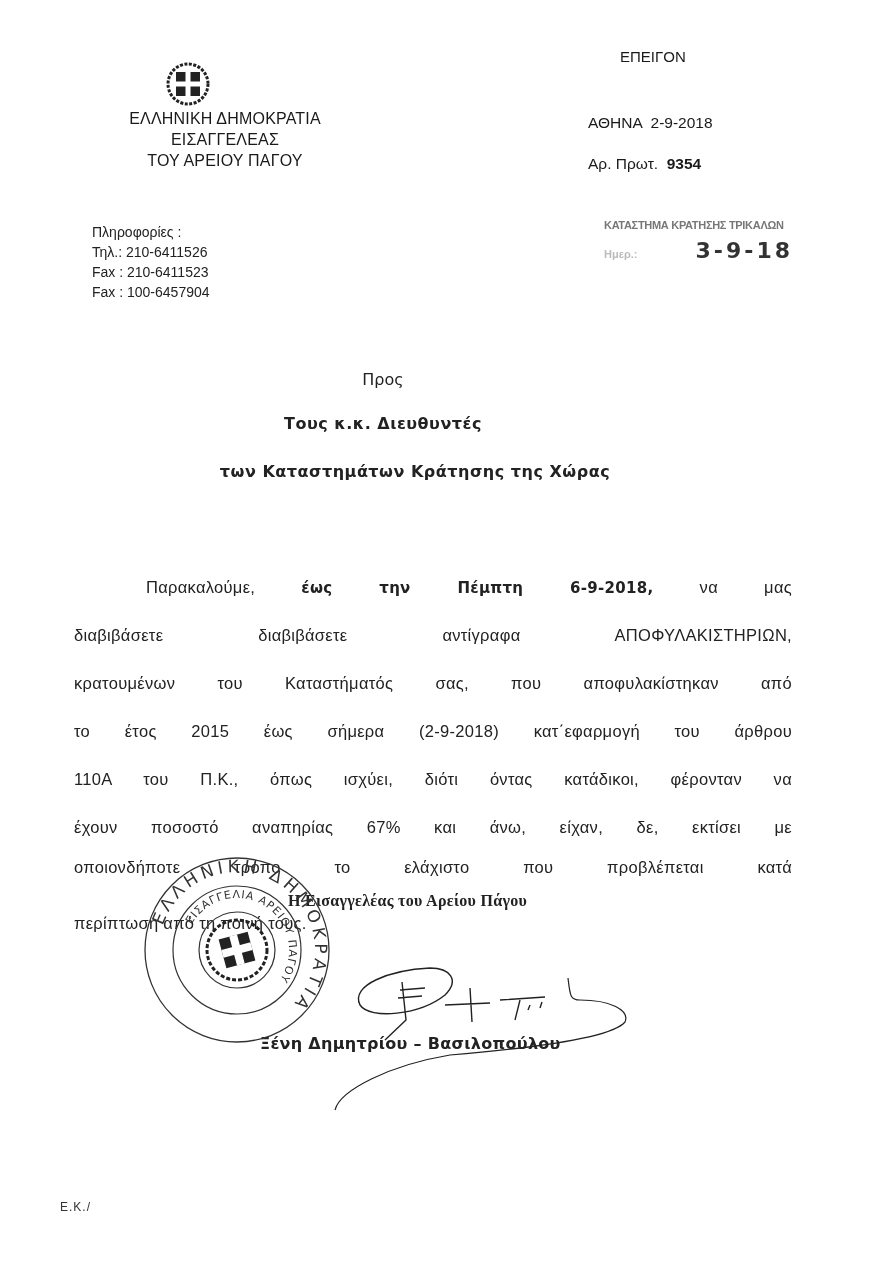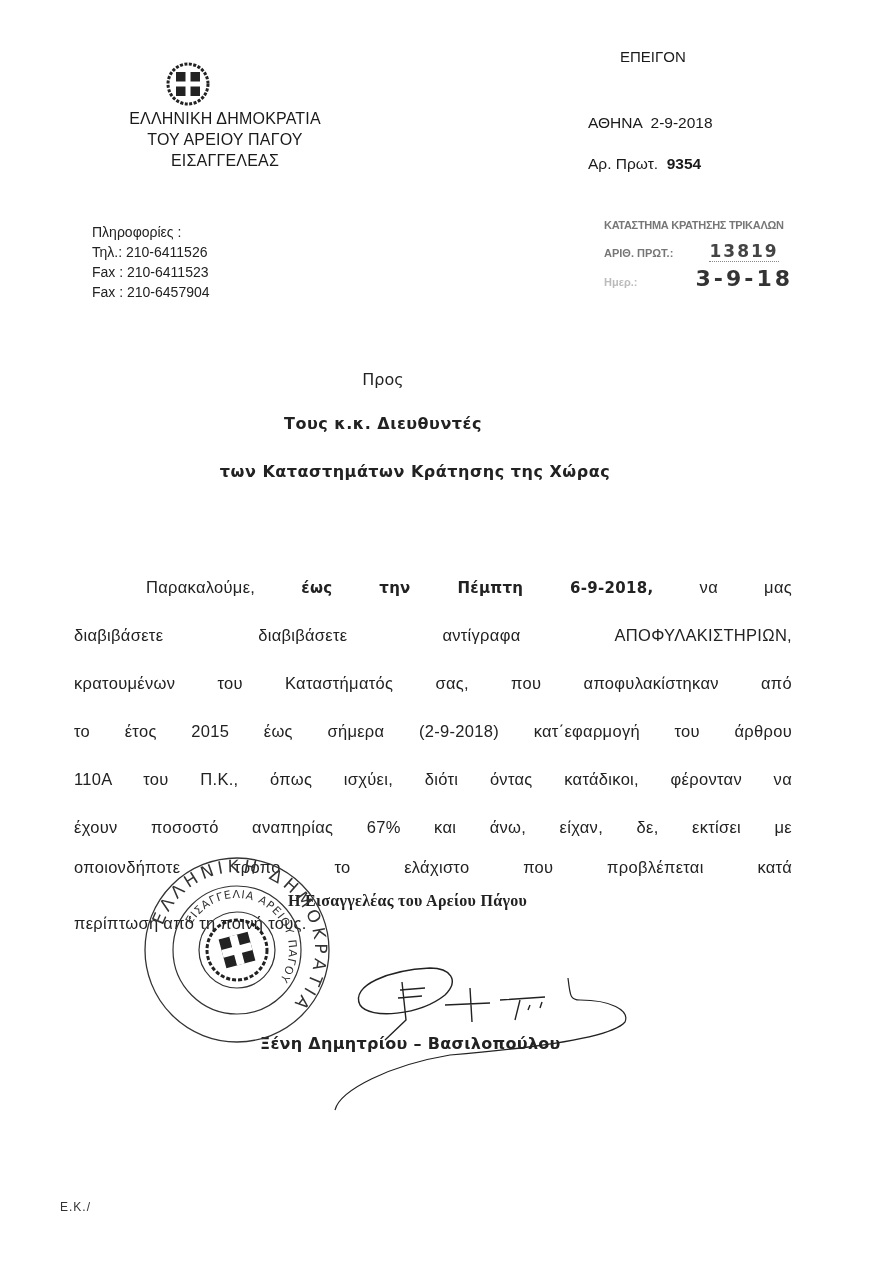--- a/index.html
+++ b/index.html
@@ -34,45 +34,40 @@
   <svg width="44" height="44" viewBox="0 0 44 44">
     <circle cx="22" cy="22" r="20" fill="none" stroke="#222" stroke-width="3" stroke-dasharray="3 1.5"></circle>
     <rect x="10" y="10" width="24" height="24" fill="#222"></rect>
     <rect x="19.5" y="10" width="5" height="24" fill="#fff"></rect>
     <rect x="10" y="19.5" width="24" height="5" fill="#fff"></rect>
   </svg>
 </div>
 
 <div class="abs hdr-left">
   <div>ΕΛΛΗΝΙΚΗ ΔΗΜΟΚΡΑΤΙΑ</div>
+  <div>ΕΙΣΑΓΓΕΛΕΑΣ</div>
   <div>ΤΟΥ ΑΡΕΙΟΥ ΠΑΓΟΥ</div>
-  <div>ΕΙΣΑΓΓΕΛΕΑΣ</div>
 </div>
 
 <div class="abs info">
   <div>Πληροφορίες :</div>
   <div>Τηλ.: 210-6411526</div>
   <div>Fax : 210-6411523</div>
-  <div>Fax : 210-6457904</div>
+  <div>Fax : 100-6457904</div>
 </div>
 
 <div class="abs right-top">ΕΠΕΙΓΟΝ</div>
 <div class="abs date" style="white-space:pre;">ΑΘΗΝΑ  2-9-2018</div>
 <div class="abs protocol">
   <span>Αρ. Πρωτ.</span>&nbsp;
   <b>9354</b>
 </div>
 
 <div class="abs stamp-recv">
   <div style="letter-spacing:-0.3px;">ΚΑΤΑΣΤΗΜΑ ΚΡΑΤΗΣΗΣ ΤΡΙΚΑΛΩΝ</div>
-  <div>
-    <span>ΑΡΙΘ. ΠΡΩΤ.:</span>
-    <span style="display:inline-block;width:30px;"></span>
-    <span class="hand" style="border-bottom:1px dotted #888;">13819</span>
-  </div>
   <div>
     <span style="color:#bbb;">Ημερ.:</span>
     <span style="display:inline-block;width:52px;"></span>
     <span class="hand2">3-9-18</span>
   </div>
 </div>
 
 <div class="abs center-text pros">Προς</div>
 <div class="abs center-text to1">Τους κ.κ. Διευθυντές</div>
 <div class="abs center-text to2">των Καταστημάτων Κράτησης της Χώρας</div>

